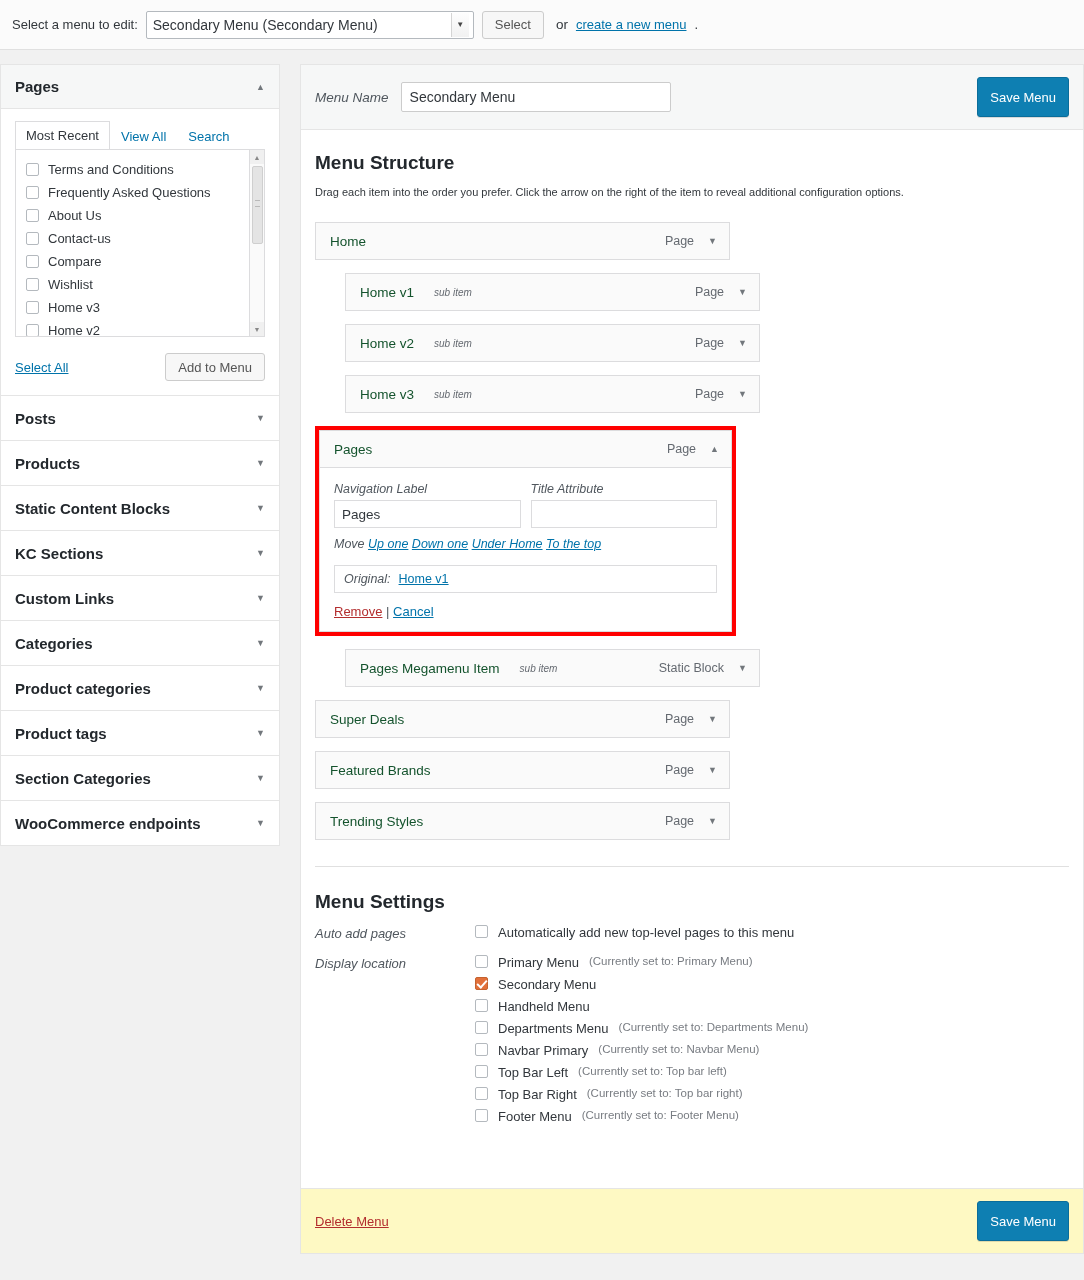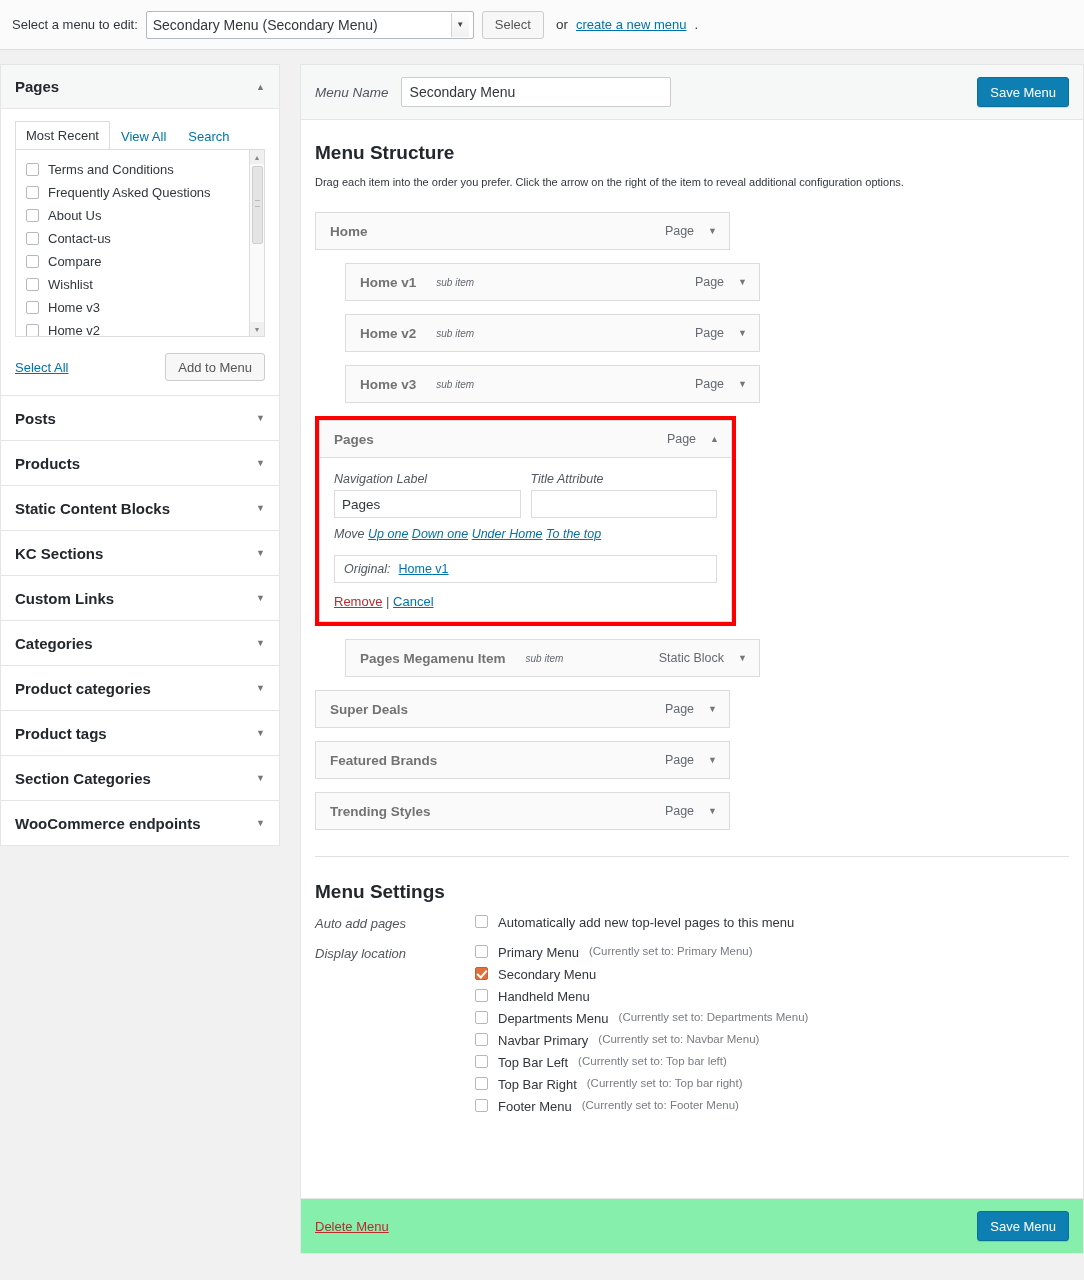--- a/index.html
+++ b/index.html
@@ -166,21 +166,21 @@
   .mn-label { font-style: italic; color: #50575e; font-size: 13.5px; margin-right: 12px; }
   .mn-input {
     width: 270px; height: 30px;
     border: 1px solid #ccc; background: #fff; border-radius: 2px;
     padding: 0 8px; font-size: 14px; color: #32373c;
     display: flex; align-items: center;
   }
   .btn-blue {
     background: #0e7fb2; border: 1px solid #0a6d9a;
     color: #fff; font-size: 13px;
-    height: 30px; padding: 0 12px; border-radius: 3px;
+    height: 40px; padding: 0 12px; border-radius: 3px;
     display: flex; align-items: center; justify-content: center;
     margin-left: auto;
     box-shadow: 0 1px 0 rgba(0,0,0,.12);
   }
 
   .main-body { padding: 16px 14px 0 14px; }
   h2.sec {
     font-size: 19px; font-weight: bold; color: #23282d;
     margin: 6px 0 12px 0;
   }
@@ -191,21 +191,21 @@
   .row {
     background: #fafafa;
     border: 1px solid #dcdcde;
     height: 38px;
     display: flex; align-items: center;
     padding: 0 12px 0 14px;
     margin-bottom: 13px;
     width: 415px;
   }
   .row.sub { margin-left: 30px; width: 415px; }
-  .row-title { font-size: 13.5px; font-weight: bold; color: #737373; }
+  .row-title { font-size: 13.5px; font-weight: normal; color: #14532d; }
   .row-sub {
     font-size: 10px; font-style: italic; color: #646970; margin-left: 20px;
   }
   .row-right { margin-left: auto; display: flex; align-items: center; gap: 14px; }
   .row-type { font-size: 12.5px; color: #646970; }
   .row-caret { font-size: 9px; color: #72777c; }
 
   
   .hl-outer {
     border: 4px solid #ff0000;
@@ -265,21 +265,21 @@
     padding-top: 1px;
   }
   .sopts { flex: 1; }
   .sopt { display: flex; align-items: flex-start; gap: 10px; margin-bottom: 7px; }
   .sopt-label { font-size: 13px; color: #32373c; }
   .sopt-note { font-size: 11.5px; color: #787c82; }
 
   .main-foot {
     position: absolute; left: 0; right: 0; bottom: 0;
     border-top: 1px solid #e5e5e5;
-    background: #86efac;
+    background: #fef9c3;
     padding: 12px 14px;
     display: flex; align-items: center;
   }
   .del { color: #b32d2e; text-decoration: underline; font-size: 13px; }
 </style>
 </head>
 <body>
 
 <div class="topbar">
   <span>Select a menu to edit:</span>

